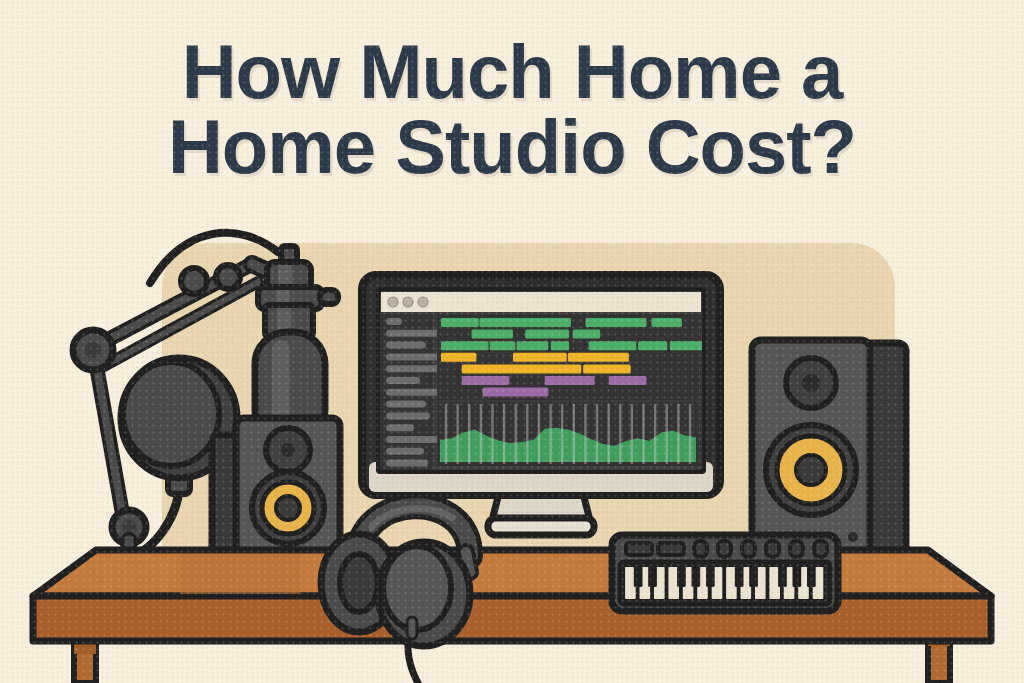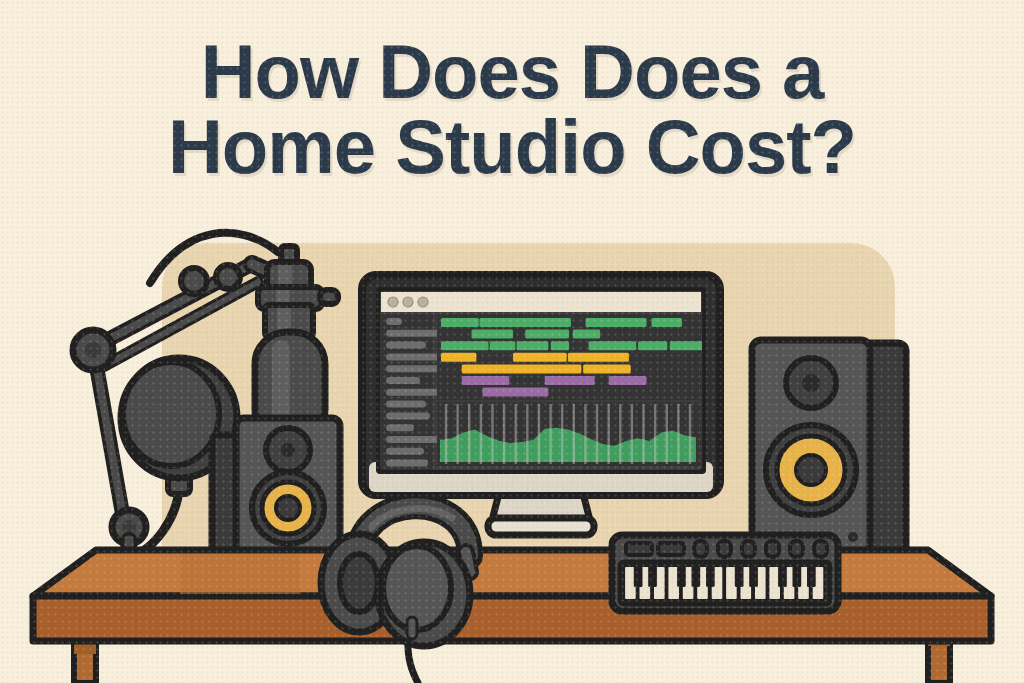--- a/index.html
+++ b/index.html
@@ -32,21 +32,21 @@
   #title .l{display:block;}
 
   svg.art{position:absolute;left:0;top:0;width:1024px;height:683px;z-index:10;}
 </style>
 </head>
 <body>
 
 <div id="stage">
 
   <div id="title">
-    <span class="l">How Does Does a</span>
+    <span class="l">How Much Home a</span>
     <span class="l">Home Studio Cost?</span>
   </div>
 
   <svg class="art" viewBox="0 0 1024 683">
     <defs>
       <clipPath id="screenClip">
           <rect x="380" y="291" width="322" height="179" rx="3"></rect>
         </clipPath>
       <clipPath id="waveClip">
           <rect x="440" y="404" width="256" height="60" rx="2"></rect>

